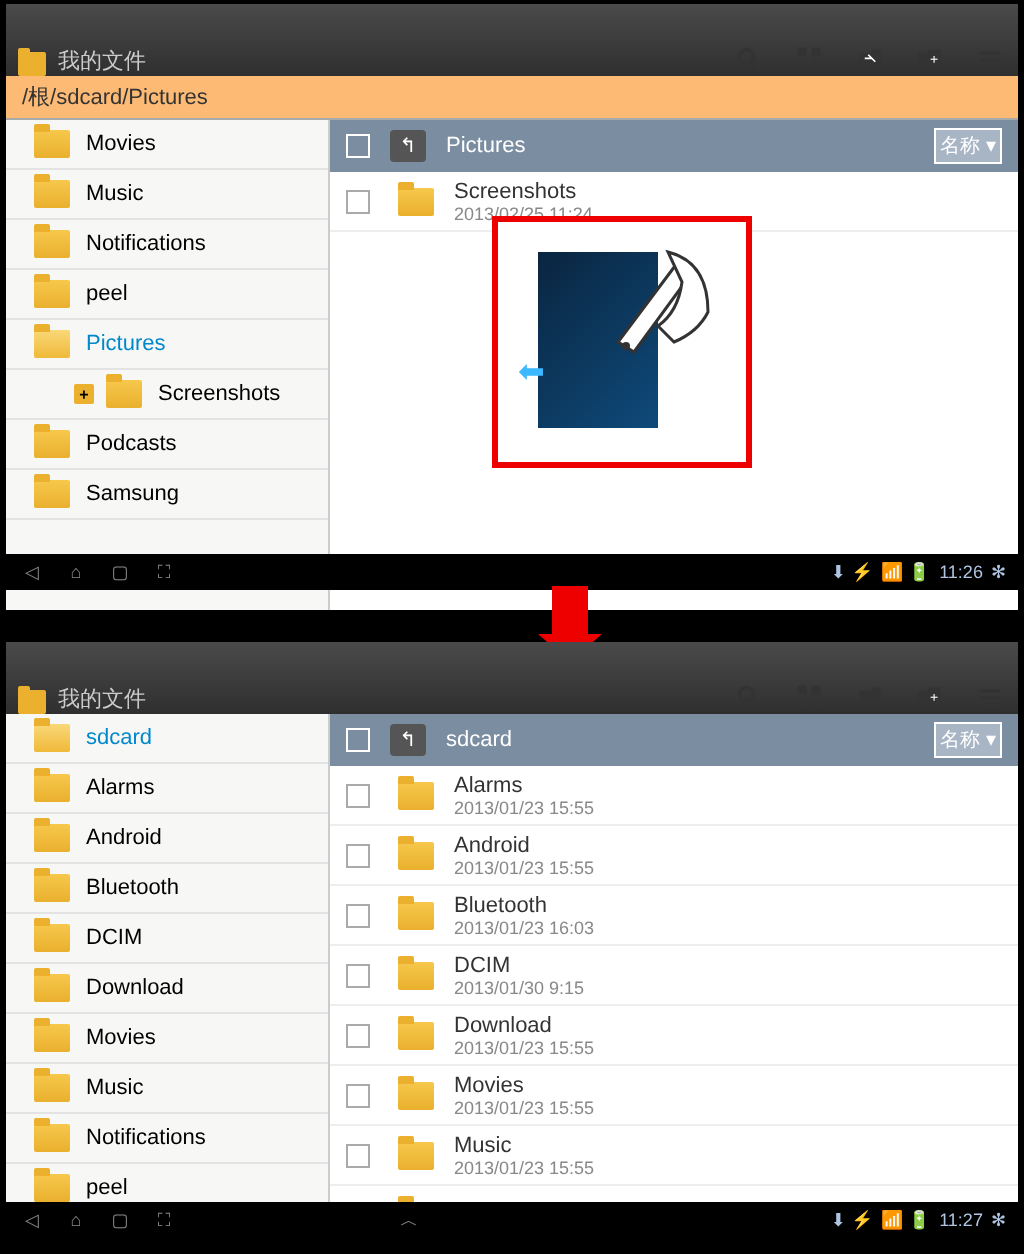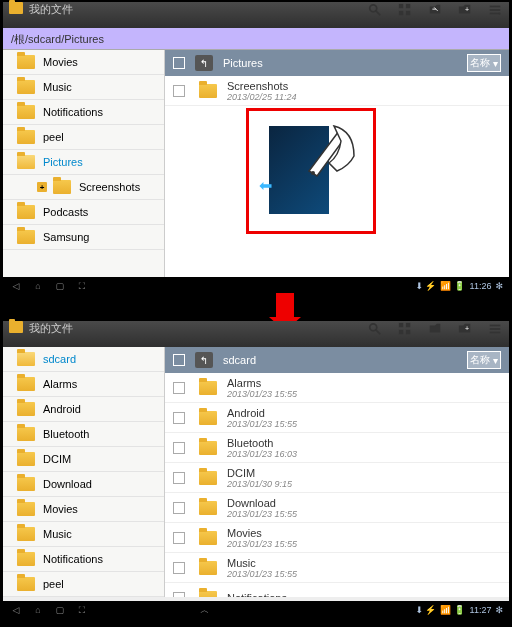--- a/index.html
+++ b/index.html
@@ -1,45 +1,45 @@
 <!DOCTYPE html>
 <html><head>
 <meta charset="utf-8">
 <style>
 * { margin: 0; padding: 0; box-sizing: border-box; font-family: Arial, sans-serif; }
 body { width: 512px; height: 627px; background: #000; overflow: hidden; font-size: 11px; }
 .panel { width: 506px; margin: 2px auto; background: #eee; position: relative; }
 .panel1 { height: 293px; }
 .panel2 { height: 298px; margin-top: 26px; }
-.titlebar { height: 26px; background: linear-gradient(#4a4a4a,#2f2f2f); display: flex; align-items: flex-start; padding: 0 6px; color: #ccc; }
+.titlebar { height: 36px; background: linear-gradient(#4a4a4a,#2f2f2f); display: flex; align-items: flex-end; padding: 0 6px; color: #ccc; }
 .titlebar .folder-ico { width: 14px; height: 12px; background: #eab02e; border-radius: 1px; margin-right: 6px; position: relative; }
 .titlebar .folder-ico:before { content:''; position:absolute; top:-2px; left:0; width:6px; height:3px; background:#eab02e; border-radius:1px 1px 0 0; }
 .tb-icons { margin-left: auto; display: flex; gap: 14px; }
 .tb-icon { width: 16px; height: 16px; color: #333; display:flex; align-items:center; justify-content:center; }
-.breadcrumb { height: 22px; background: #c4b5fd; padding: 0 8px; line-height: 22px; color: #333; border-bottom: 1px solid #aaa; }
+.breadcrumb { height: 22px; background: #fdba74; padding: 0 8px; line-height: 22px; color: #333; border-bottom: 1px solid #aaa; }
 .main { display: flex; height: calc(100% - 48px); }
 .sidebar { width: 162px; background: #f7f7f5; overflow: hidden; border-right: 1px solid #ccc; }
 .tree-item { display: flex; align-items: center; height: 25px; padding-left: 14px; cursor: pointer; border-bottom: 1px solid #e3e3e3; }
 .tree-item.child { padding-left: 34px; }
 .tree-item .expand { width: 10px; height: 10px; background: #eab02e; border-radius:1px; margin-right:6px; display:flex; align-items:center; justify-content:center; font-size:8px; color:#000; font-weight:bold; }
 .folder-ico-s { width: 18px; height: 14px; background: linear-gradient(#f6c84c,#eab02e); border-radius: 1px; margin-right: 8px; position: relative; }
 .folder-ico-s:before { content:''; position:absolute; top:-3px; left:0; width:8px; height:4px; background:#eab02e; border-radius:1px 1px 0 0; }
 .folder-ico-s.open { background: linear-gradient(#f9d878,#f0b93a); }
 .tree-item.sel { color: #0088cc; }
 .tree-item.sel .folder-ico-s { background: linear-gradient(#f9d878,#f0b93a); }
 .content { flex: 1; background: #fff; overflow: auto; }
 .content-hdr { height: 26px; background: #7b8da1; display: flex; align-items: center; padding: 0 8px; color: #fff; }
 .content-hdr .chk { width: 12px; height: 12px; border: 1px solid #fff; margin-right: 10px; }
 .content-hdr .up { width: 18px; height: 16px; background: #555; border-radius:2px; display:flex; align-items:center; justify-content:center; margin-right: 10px; color:#fff; font-size:10px; }
 .sort-btn { margin-left: auto; background: #a8b5c4; border: 1px solid #fff; padding: 1px 2px; font-size: 10px; color: #fff; display:flex; align-items:center; gap:3px; }
 .row { display: flex; align-items: center; height: 30px; padding: 0 8px; border-bottom: 1px solid #eee; }
 .row .chk { width: 12px; height: 12px; border: 1px solid #aaa; margin-right: 14px; }
 .row .folder-ico-s { margin-right: 10px; }
 .row .info .name { color: #333; font-size: 11px; }
-.row .info .date { color: #888; font-size: 9px; font-style: italic; }
+.row .info .date { color: #888; font-size: 9px; }
 .highlight-box { position: absolute; border: 3px solid #e00; background:#fff; display:flex; align-items:center; justify-content:center; }
 .arrow-down { position: absolute; width: 18px; height: 26px; background: #e00; left: 276px; top: 293px; }
 .arrow-down:after { content:''; position:absolute; bottom:-12px; left:-7px; border-left:16px solid transparent; border-right:16px solid transparent; border-top:14px solid #e00; }
 .navbar { position: absolute; bottom: 0; left: 0; right: 0; height: 18px; background: #000; display: flex; align-items: center; padding: 0 6px; color: #888; font-size: 9px; }
 .navbar .right { margin-left: auto; display:flex; align-items:center; gap:4px; color:#aec4e0; }
 .nav-icon { width:14px; height:12px; display:inline-flex; align-items:center; justify-content:center; margin-right:8px; }
 .pen-illustration { width:100px; height:110px; position:relative; }
 .pen-bg { position:absolute; top:10px; left:8px; width:60px; height:88px; background:linear-gradient(135deg,#0a2540,#0e4a7a); }
 .pen-arrow { position:absolute; top:60px; left:-2px; color:#3bb8ff; font-size:16px; }
 .pen-hand { position:absolute; top:5px; right:2px; width:60px; height:60px; }

